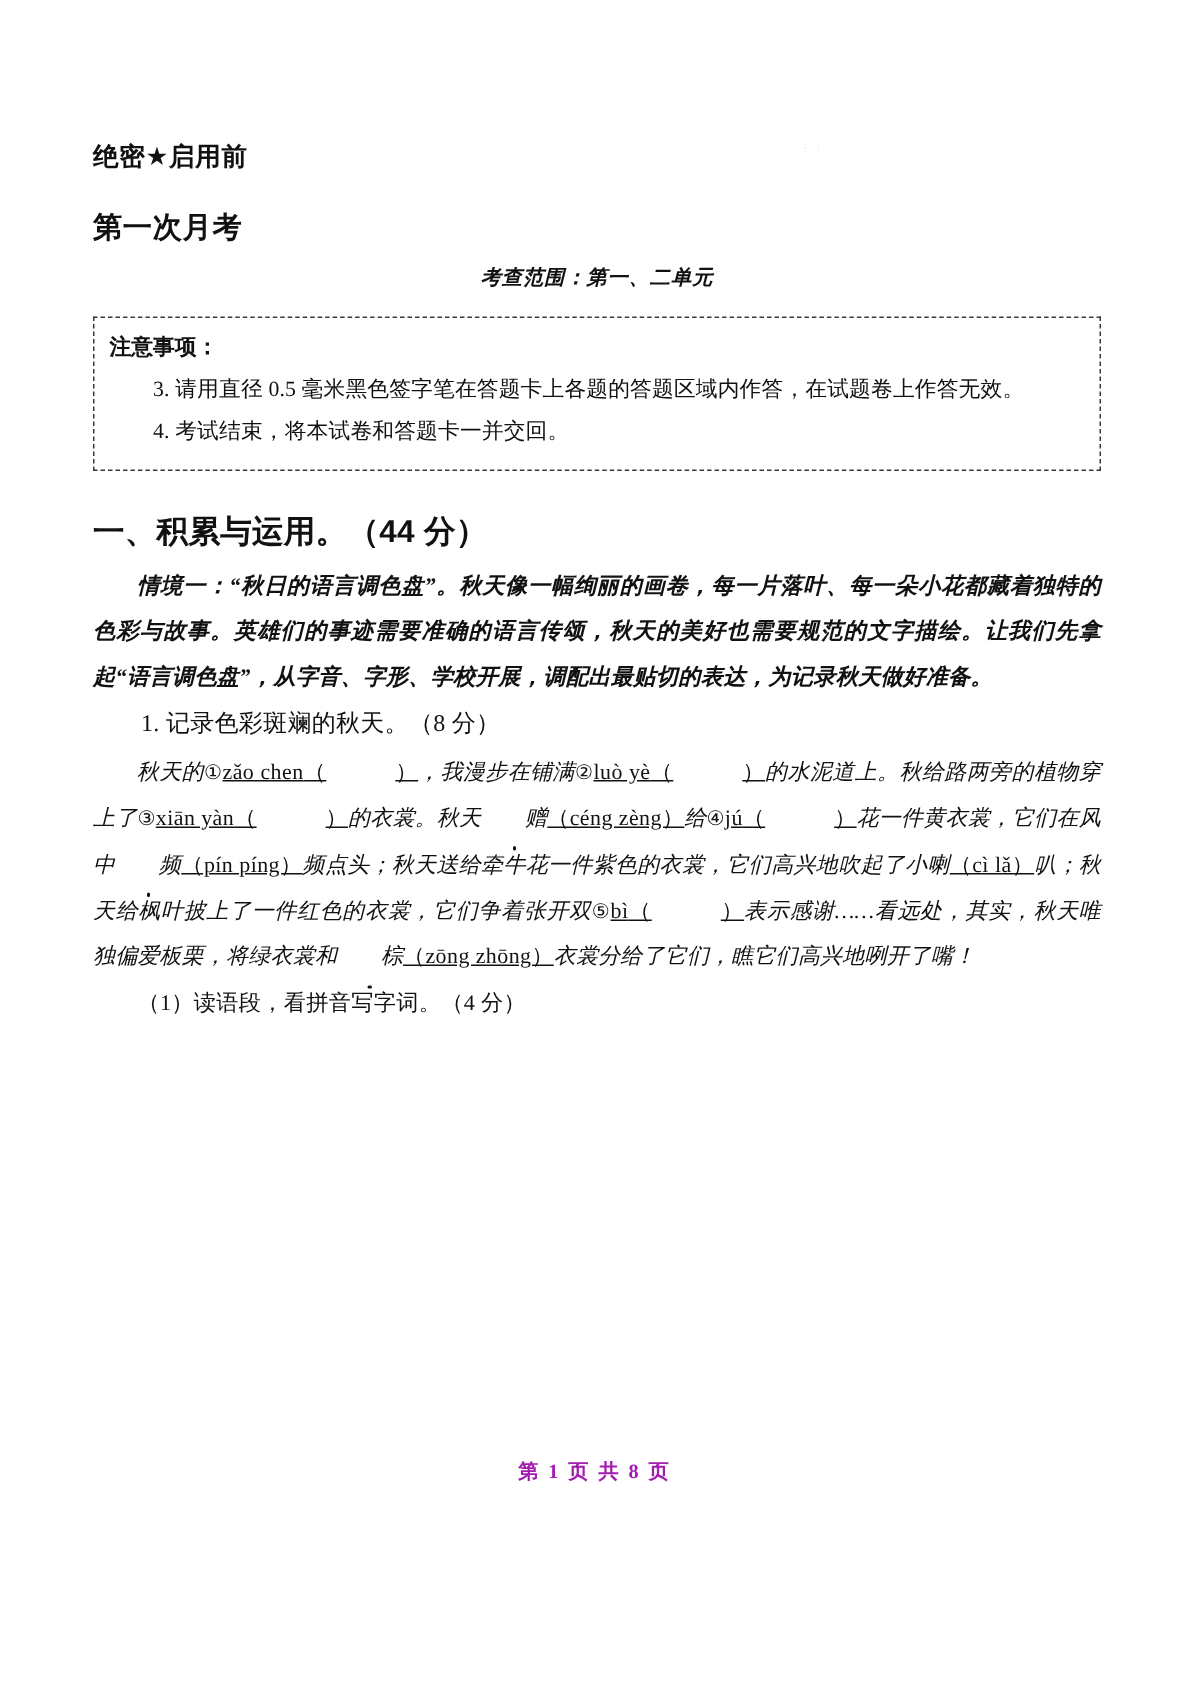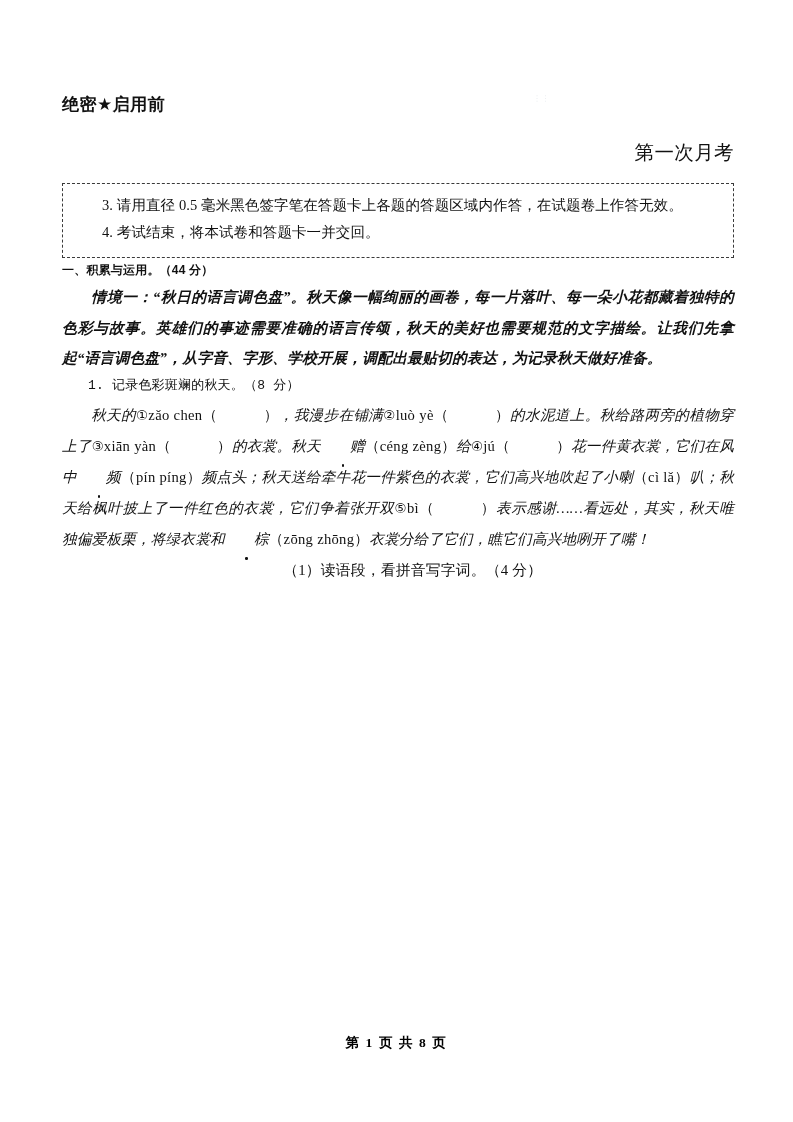--- a/index.html
+++ b/index.html
@@ -45,23 +45,23 @@
   .doc-title {
     text-align: center;
     font-size: 19.5px;
     font-weight: bold;
     line-height: 1.9;
     letter-spacing: 0.2px;
     font-family: "Liberation Sans", "DejaVu Sans", sans-serif;
   }
 
   .doc-subtitle {
-    text-align: right;
+    text-align: left;
     font-size: 19.5px;
-    font-weight: normal;
+    font-weight: bold;
     line-height: 1.9;
     letter-spacing: 0.4px;
     font-family: "Liberation Sans", "DejaVu Sans", sans-serif;
   }
 
   .doc-scope {
     text-align: center;
     font-size: 13.5px;
     font-weight: bold;
     line-height: 2.1;
@@ -100,71 +100,71 @@
     text-indent: 2em;
     text-align: justify;
     margin-top: 9px;
     font-weight: bold;
     font-style: italic;
     font-family: "Liberation Serif", "DejaVu Serif", serif;
     letter-spacing: 0.2px;
   }
 
   .section-heading {
-    font-size: 12px;
+    font-size: 21px;
     font-weight: bold;
     line-height: 2.0;
-    margin-top: 0;
+    margin-top: 20px;
     font-family: "Liberation Sans", "DejaVu Sans", sans-serif;
     letter-spacing: 0.2px;
   }
 
   .scenario-para {
     font-size: 14.8px;
     line-height: 2.05;
     text-indent: 2em;
     text-align: justify;
     font-weight: bold;
     font-style: italic;
     font-family: "Liberation Serif", "DejaVu Serif", serif;
     letter-spacing: 0.2px;
   }
 
   .question-line {
-    font-size: 13px;
-    line-height: 2.05;
-    text-indent: 2em;
-    font-family: Liberation Mono, monospace;
+    font-size: 16px;
+    line-height: 2.05;
+    text-indent: 2em;
+    font-family: Liberation Serif, serif;
     letter-spacing: 0.2px;
   }
 
   .passage-para {
     font-size: 14.6px;
     line-height: 2.12;
     text-indent: 2em;
     text-align: justify;
     font-style: italic;
     font-family: "Liberation Serif", "DejaVu Serif", serif;
     letter-spacing: 0.2px;
   }
 
   .sub-question {
     font-size: 14.8px;
     line-height: 2.05;
     text-indent: 2em;
     font-family: "Liberation Serif", "DejaVu Serif", serif;
     letter-spacing: 0.2px;
-    text-align: center;
   }
 
   
   .pinyin {
     font-style: normal;
     font-family: "Liberation Serif", "DejaVu Serif", serif;
     letter-spacing: 0.3px;
+    text-decoration: underline;
   }
   .blankspace {
     display: inline-block;
     width: 46px;
   }
   .circnum {
     font-style: normal;
     font-family: "DejaVu Sans", sans-serif;
     font-size: 13.4px;
   }
@@ -181,27 +181,27 @@
     height: 2.6px;
     margin-left: -1.3px;
     border-radius: 50%;
     background: #111;
   }
 
   
   .footer {
     position: absolute;
     left: 0;
-    top: 1034px;
+    top: 972px;
     width: 793px;
     text-align: center;
     font-size: 13.5px;
     font-weight: bold;
     letter-spacing: 1.6px;
-    color: #000000;
+    color: #a21caf;
     font-family: "Liberation Serif", "DejaVu Serif", serif;
   }
 
   .watermark {
     position: absolute;
     left: 533px;
     top: 96px;
     width: 9px;
     height: 11px;
     opacity: 0.18;
@@ -219,22 +219,24 @@
 
   <div class="watermark">⋮⋮</div>
 
   <div class="content">
 
     <div class="secret-line">绝密★启用前</div>
 
 
     <div class="doc-subtitle">第一次月考</div>
 
+    <div class="doc-scope">考查范围：第一、二单元</div>
 
     <div class="notes-box">
+      <div class="notes-title">注意事项：</div>
       <div class="notes-item">3. 请用直径 0.5 毫米黑色签字笔在答题卡上各题的答题区域内作答，在试题卷上作答无效。</div>
       <div class="notes-item">4. 考试结束，将本试卷和答题卡一并交回。</div>
     </div>
 
 
     <div class="section-heading">一、积累与运用。（44 分）</div>
 
     <div class="scenario-para">情境一：“秋日的语言调色盘”。秋天像一幅绚丽的画卷，每一片落叶、每一朵小花都藏着独特的色彩与故事。英雄们的事迹需要准确的语言传颂，秋天的美好也需要规范的文字描绘。让我们先拿起“语言调色盘”，从字音、字形、学校开展，调配出最贴切的表达，为记录秋天做好准备。</div>
 
     <div class="question-line">1. 记录色彩斑斓的秋天。（8 分）</div>

